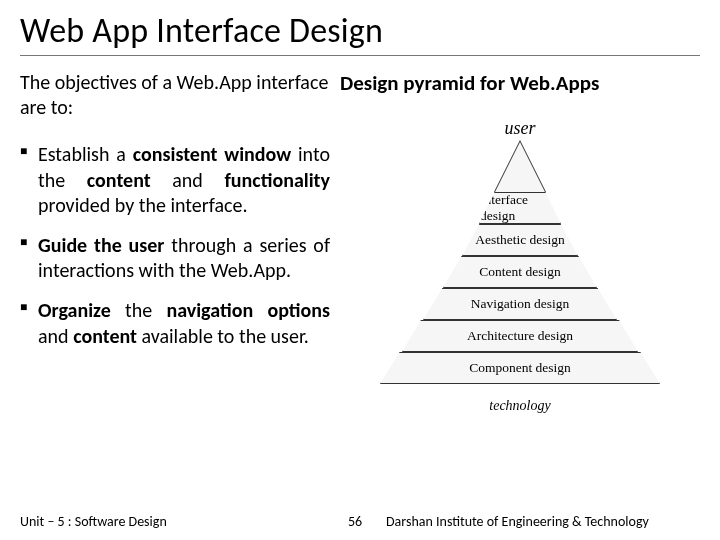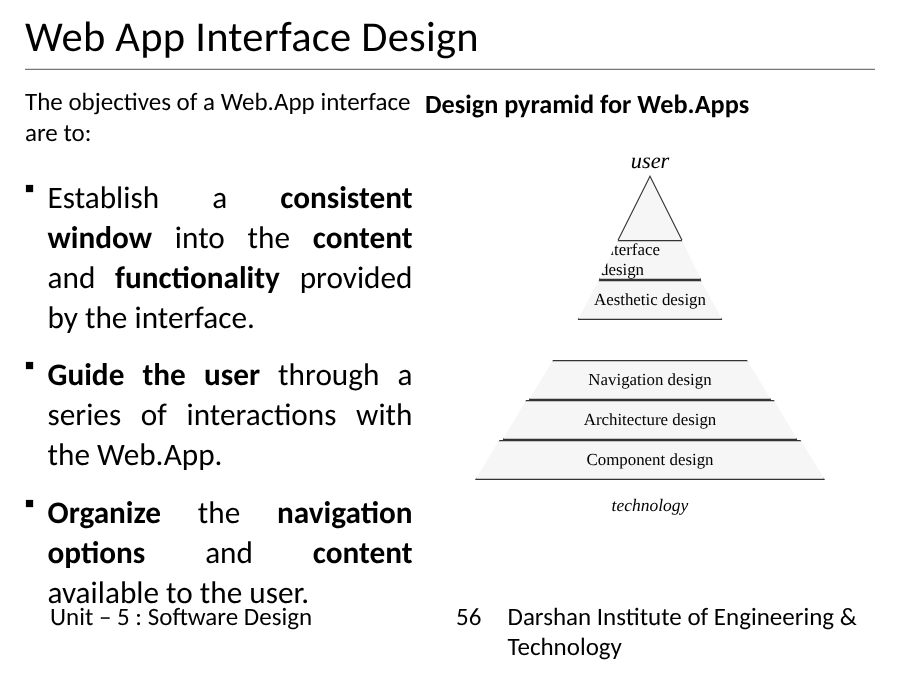--- a/index.html
+++ b/index.html
@@ -4,37 +4,37 @@
 <style>
   * { box-sizing: border-box; margin: 0; padding: 0; }
   html, body { width: 720px; height: 540px; font-family: Calibri, "Segoe UI", sans-serif; background: #fff; color: #000; }
   .slide { width: 720px; height: 540px; position: relative; padding: 10px 20px 16px 20px; }
   .title { font-size: 34px; font-weight: 400; padding-bottom: 4px; border-bottom: 1px solid #777; margin-bottom: 14px; letter-spacing: 0.2px; }
   .columns { display: flex; gap: 10px; }
   .left { width: 310px; }
   .right { flex: 1; }
   .intro { font-size: 20px; line-height: 1.25; margin-bottom: 22px; font-weight: 400; }
   .bullets { list-style: none; }
-  .bullets li { position: relative; padding-left: 18px; font-size: 25px; line-height: 1.28; margin-bottom: 14px; text-align: justify; }
+  .bullets li { position: relative; padding-left: 18px; font-size: 20px; line-height: 1.28; margin-bottom: 14px; text-align: justify; }
   .bullets li::before { content: "■"; position: absolute; left: 0; top: 2px; font-size: 12px; }
   .figtitle { text-align: left; font-size: 21px; font-weight: 700; margin-bottom: 24px; }
   .pyramid-wrap { position: relative; width: 340px; height: 290px; margin: 0 auto; }
   .apex-label { position: absolute; top: -2px; left: 50%; transform: translateX(-50%); font-size: 18px; font-style: italic; font-family: "Times New Roman", serif; }
   .base-label { position: absolute; bottom: -4px; left: 50%; transform: translateX(-50%); font-size: 14px; font-style: italic; font-family: "Times New Roman", serif; }
   .layer { position: absolute; background: #f6f6f6; border: 1px solid #333; height: 32px; display: flex; align-items: center; justify-content: center; font-size: 13.5px; font-family: "Times New Roman", serif; }
   
   .tip { position: absolute; width: 0; height: 0; border-left: 25px solid transparent; border-right: 25px solid transparent; border-bottom: 50px solid #f6f6f6; left: 50%; transform: translateX(-50%); top: 22px; }
   .tip-border { position: absolute; width: 0; height: 0; border-left: 26px solid transparent; border-right: 26px solid transparent; border-bottom: 52px solid #333; left: 50%; transform: translateX(-50%); top: 20px; }
   .l1 { left: 129px; width: 82px;  top: 72px;  clip-path: polygon(19% 0, 81% 0, 100% 100%, 0 100%); }
   .l2 { left: 112px; width: 116px; top: 104px; clip-path: polygon(15% 0, 85% 0, 100% 100%, 0 100%); }
   .l3 { left: 93px;  width: 154px; top: 136px; clip-path: polygon(12% 0, 88% 0, 100% 100%, 0 100%); }
   .l4 { left: 73px;  width: 194px; top: 168px; clip-path: polygon(10% 0, 90% 0, 100% 100%, 0 100%); text-align: right; }
   .l5 { left: 52px;  width: 236px; top: 200px; clip-path: polygon(8% 0, 92% 0, 100% 100%, 0 100%); }
   .l6 { left: 30px;  width: 280px; top: 232px; clip-path: polygon(7% 0, 93% 0, 100% 100%, 0 100%); }
-  .footer { position: absolute; bottom: 10px; left: 0; right: 0; display: flex; align-items: flex-start; font-size: 20px; padding: 0 20px; margin-left: 20px; }
+  .footer { position: absolute; bottom: 10px; left: 0; right: 0; display: flex; align-items: flex-start; font-size: 14px; padding: 0 20px; }
   .footer .left-f { flex: 0 0 310px; }
   .footer .page { flex: 0 0 50px; text-align: center; }
   .footer .right-f { flex: 1; padding-left: 6px; }
   b { font-weight: 700; }
 </style>
 </head>
 <body>
 
 <div class="slide">
   <h1 class="title">Web App Interface Design</h1>
@@ -50,20 +50,21 @@
     </div>
 
     <div class="right">
       <div class="figtitle">Design pyramid for Web.Apps</div>
       <div class="pyramid-wrap">
         <div class="apex-label">user</div>
         <div class="tip-border"></div>
         <div class="tip"></div>
         <div class="layer l1">Interface design</div>
         <div class="layer l2">Aesthetic design</div>
+        <div class="layer l3">Content design</div>
         <div class="layer l4">Navigation design</div>
         <div class="layer l5">Architecture design</div>
         <div class="layer l6">Component design</div>
         <div class="base-label">technology</div>
       </div>
     </div>
   </div>
 
   <div class="footer">
     <div class="left-f">Unit – 5 : Software Design</div>

